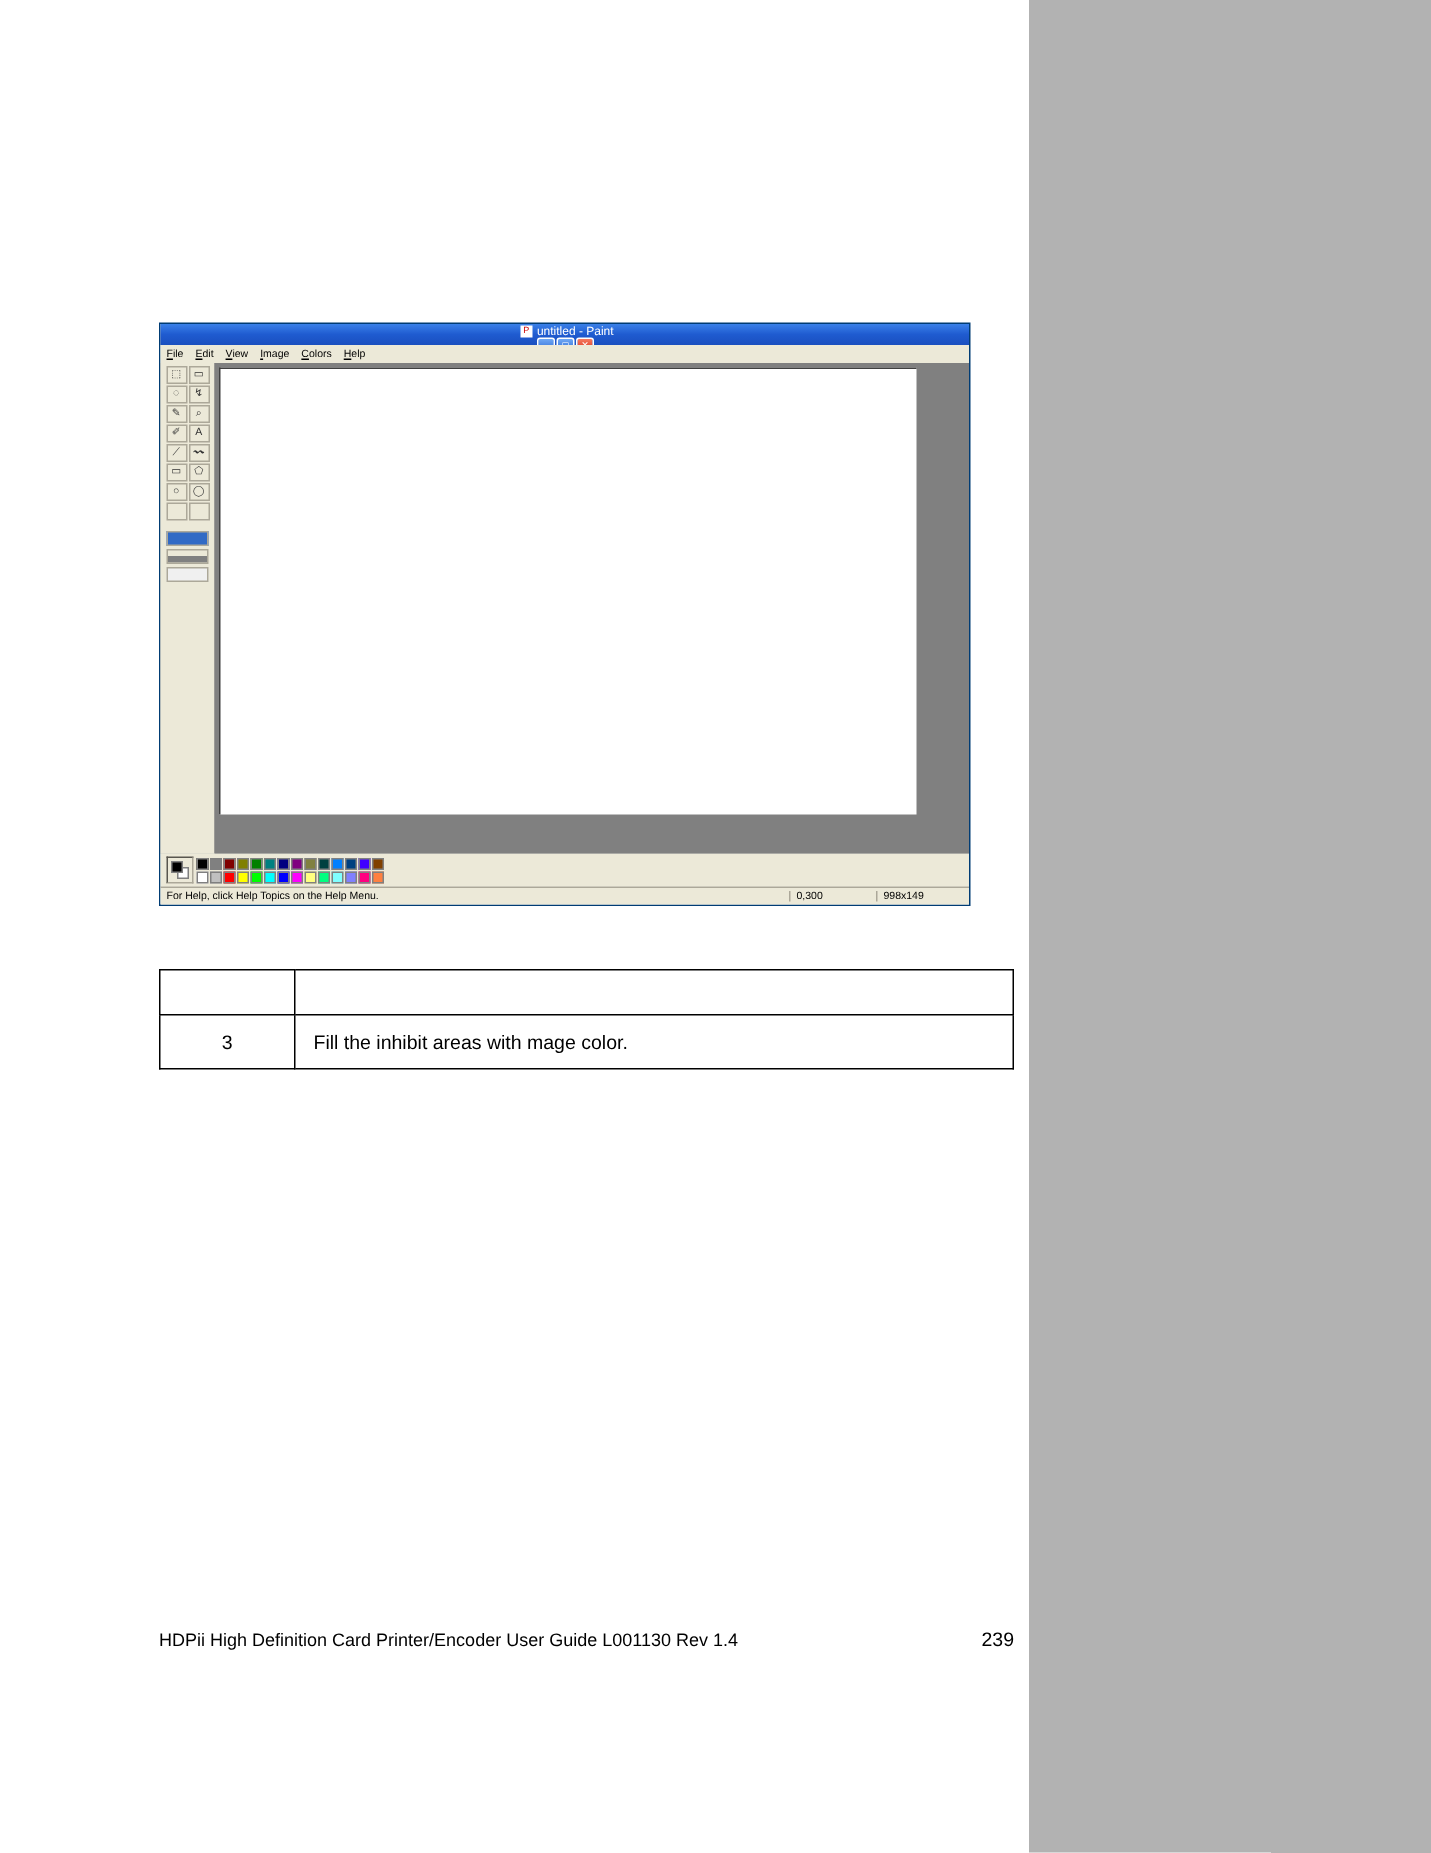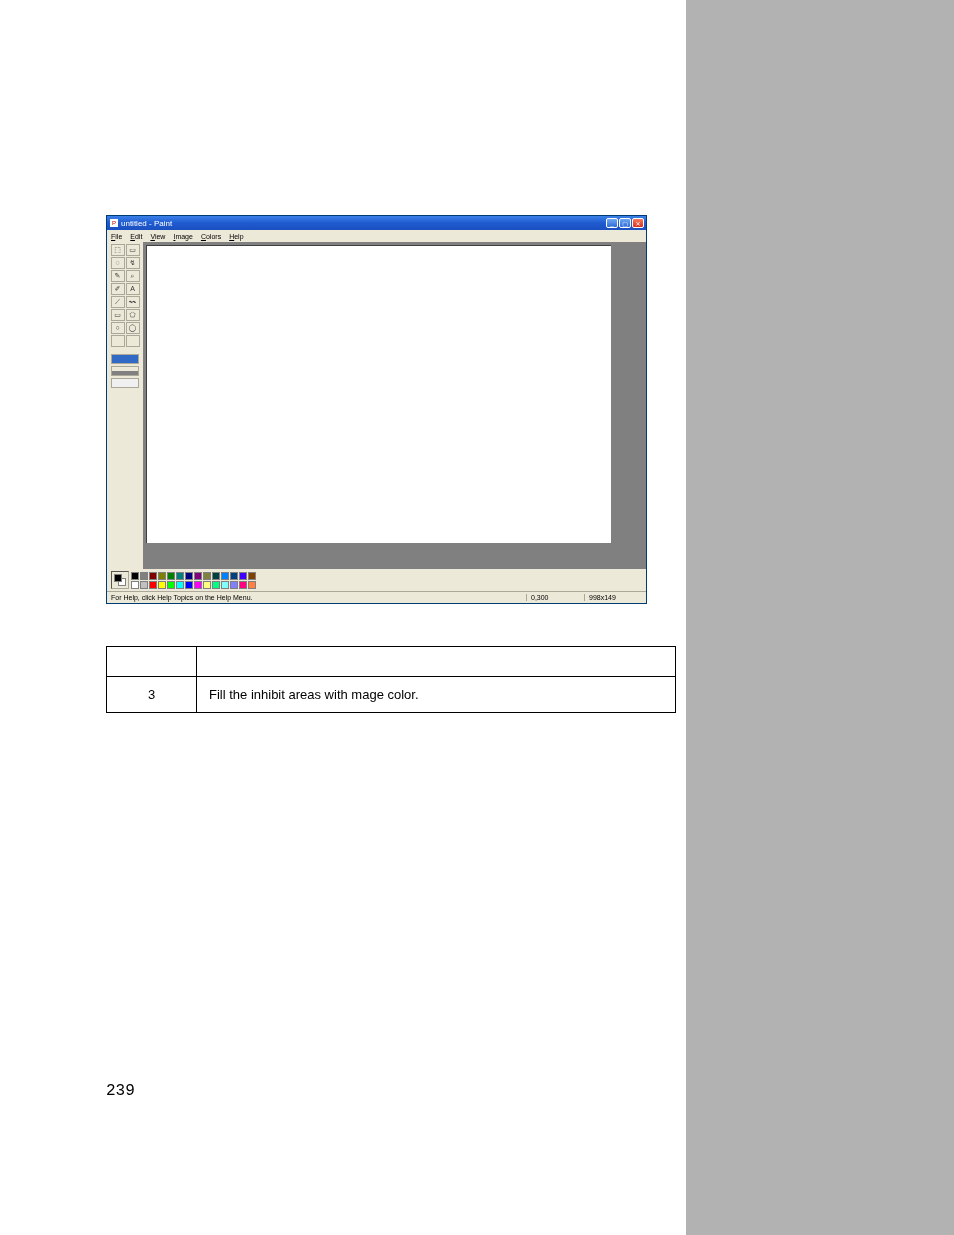--- a/index.html
+++ b/index.html
@@ -40,20 +40,21 @@
   }
   .paint-titlebar {
     height: 14px;
     background: linear-gradient(to bottom, #3a80e8 0%, #1f5bd0 50%, #1a4fbf 100%);
     color: #fff;
     font-size: 8px;
     display: flex;
     align-items: center;
     padding-left: 3px;
     justify-content: space-between;
+    flex-direction: column;
   }
   .paint-titlebar .title { display: flex; align-items: center; gap: 3px; }
   .paint-titlebar .title .app-icon {
     width: 8px; height: 8px; background: #fff; font-size: 6px; text-align: center;
     color: #c00; line-height: 8px;
   }
   .window-controls { display: flex; gap: 1px; margin-right: 2px; }
   .win-btn {
     width: 12px; height: 10px; font-size: 6px; text-align: center; line-height: 10px;
     border: 1px solid #fff; border-radius: 2px;
@@ -192,21 +193,21 @@
     left: 106px;
     bottom: 135px;
     width: 570px;
     font-size: 12px;
     color: #000;
     display: flex;
     justify-content: space-between;
     align-items: baseline;
   }
   .footer .left { }
-  .footer .pagenum { font-size: 16px; font-family: Liberation Mono, monospace; }
+  .footer .pagenum { font-size: 13px; }
 </style>
 </head>
 <body>
 
 <div class="right-sidebar"></div>
 
 <div class="page-content">
 
   <div class="paint-window">
     <div class="paint-titlebar">
@@ -308,16 +309,17 @@
       <td></td>
     </tr>
     <tr>
       <td class="step-num">3</td>
       <td>Fill the inhibit areas with mage color.</td>
     </tr>
   </tbody>
     </table>
 
   <div class="footer">
+    <span class="left">HDPii High Definition Card Printer/Encoder User Guide    L001130 Rev 1.4</span>
     <span class="pagenum">239</span>
   </div>
 
 </div>
 
 </body></html>

